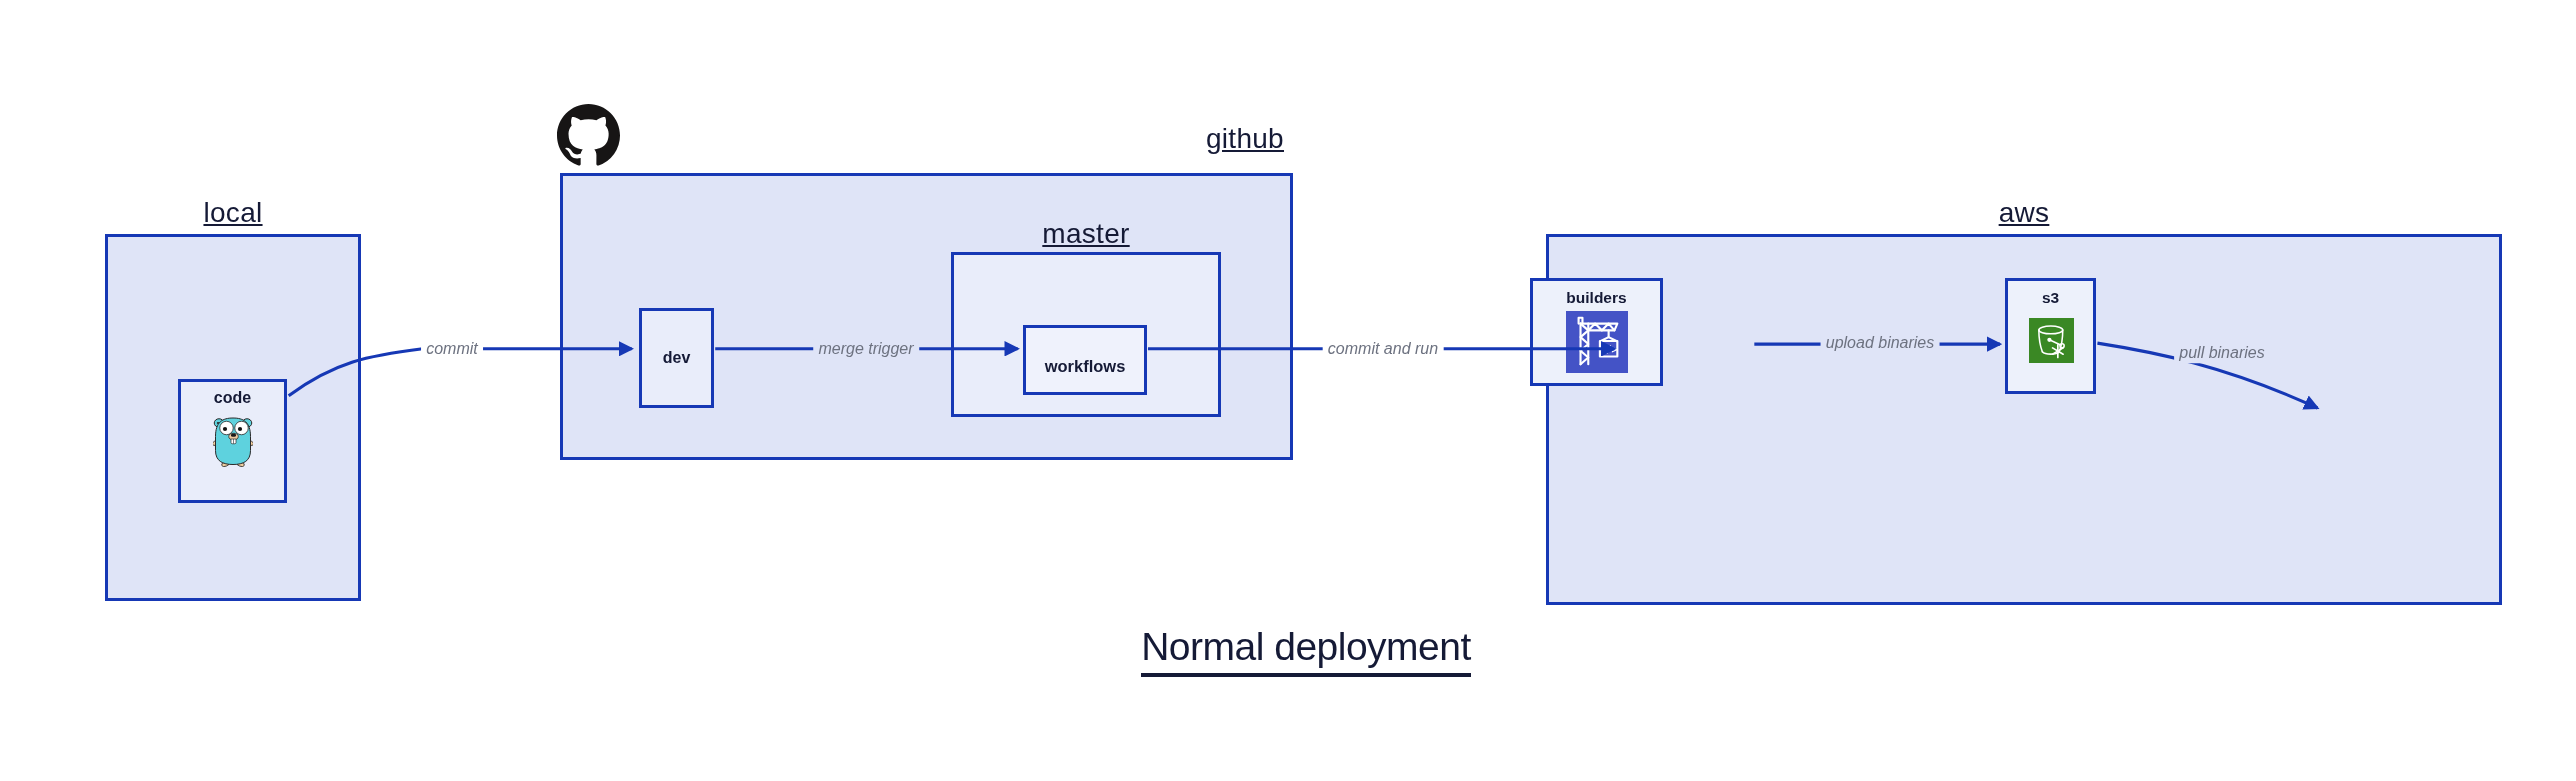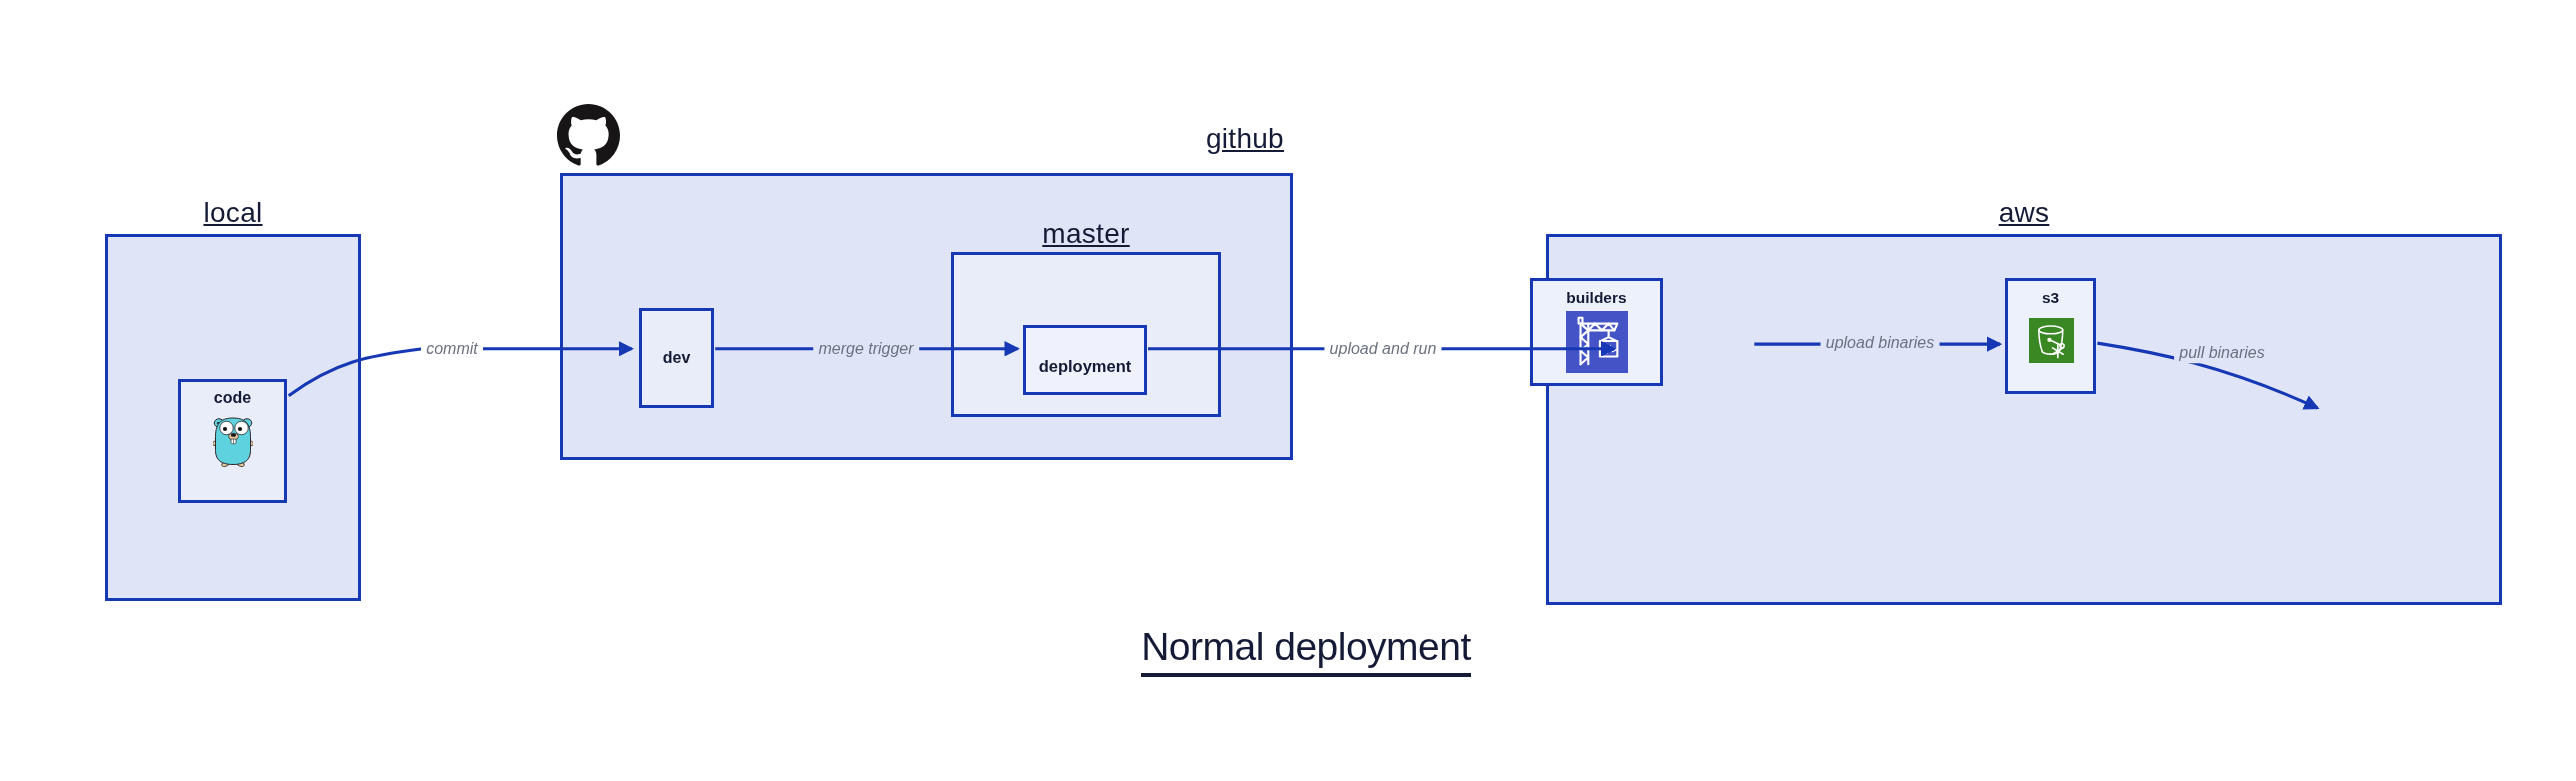--- a/index.html
+++ b/index.html
@@ -79,21 +79,21 @@
   <div class="box group-box" style="left:560px;top:173px;width:733px;height:287px;"></div>
 
   <div class="box node-box flex-center" style="left:639px;top:308px;width:75px;height:100px;z-index:2;">
     <span class="node-label" style="font-size:16px;">dev</span>
   </div>
 
   <span class="group-label" style="left:951px;top:219px;width:270px;text-align:center;">master</span>
   <div class="box node-box" style="left:951px;top:252px;width:270px;height:165px;z-index:2;"></div>
 
   <div class="box inner-box flex-center" style="left:1023px;top:325px;width:124px;height:70px;z-index:3;">
-    <span class="node-label" style="font-size:16.5px;margin-top:13.4px;">deployment</span>
+    <span class="node-label" style="font-size:16.5px;margin-top:13.4px;">workflows</span>
   </div>
 
   <span class="group-label" style="left:1546px;top:198px;width:956px;text-align:center;">aws</span>
   <div class="box group-box" style="left:1546px;top:234px;width:956px;height:371px;"></div>
 
   <div class="box aws-node" style="left:1530px;top:278px;width:133px;height:108px;z-index:2;">
     <div class="node-label" style="font-size:15.5px;margin-top:8.2px;">builders</div>
     <svg class="icon" style="left:33px;top:30px;" width="62" height="62" viewBox="0 0 64 64">
       <rect x="0" y="0" width="64" height="64" fill="#4453c6"></rect>
       <g stroke="#ffffff" stroke-width="2.2" fill="none" stroke-linejoin="round" stroke-linecap="round">
@@ -142,21 +142,21 @@
       <path d="M 560 768 C 650 702 715 690 820 677 L 1226 677" marker-end="url(#ah)"></path>
       <path d="M 1388 677 L 1975 677" marker-end="url(#ah)"></path>
       <path d="M 2228 677 L 3133 677" marker-end="url(#ah)"></path>
       <path d="M 3405 668 L 3882 668" marker-end="url(#ah)"></path>
       <path d="M 4071 666 C 4180 683 4320 710 4498 792" marker-end="url(#ah)"></path>
     </g>
   </svg>
 
   <span class="edge-label bg-white" style="left:452px;top:349px;">commit</span>
   <span class="edge-label bg-group" style="left:866px;top:349px;">merge trigger</span>
-  <span class="edge-label bg-white" style="left:1383px;top:349px;">upload and run</span>
+  <span class="edge-label bg-white" style="left:1383px;top:349px;">commit and run</span>
   <span class="edge-label bg-group" style="left:1880px;top:343px;">upload binaries</span>
   <span class="edge-label bg-group" style="left:2222px;top:353px;">pull binaries</span>
 
   <div id="title">
     <span>Normal deployment</span>
   </div>
 
 </div>
 
 

